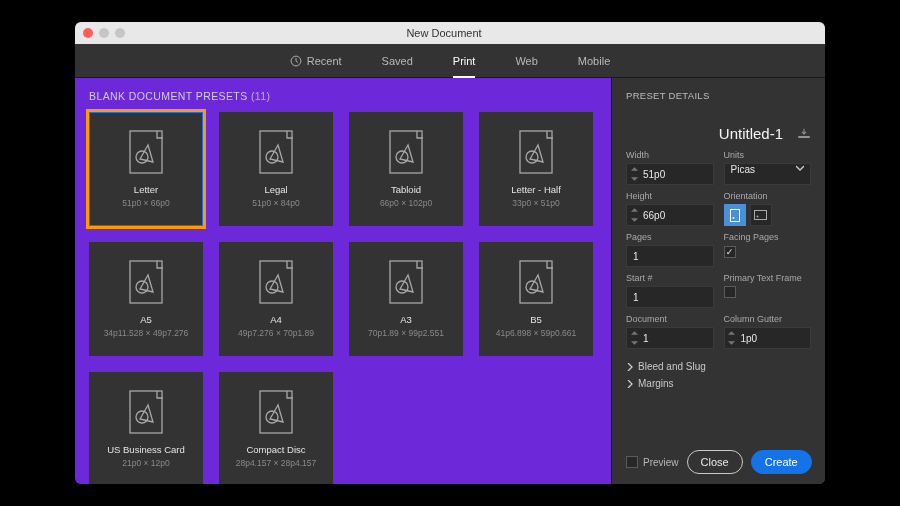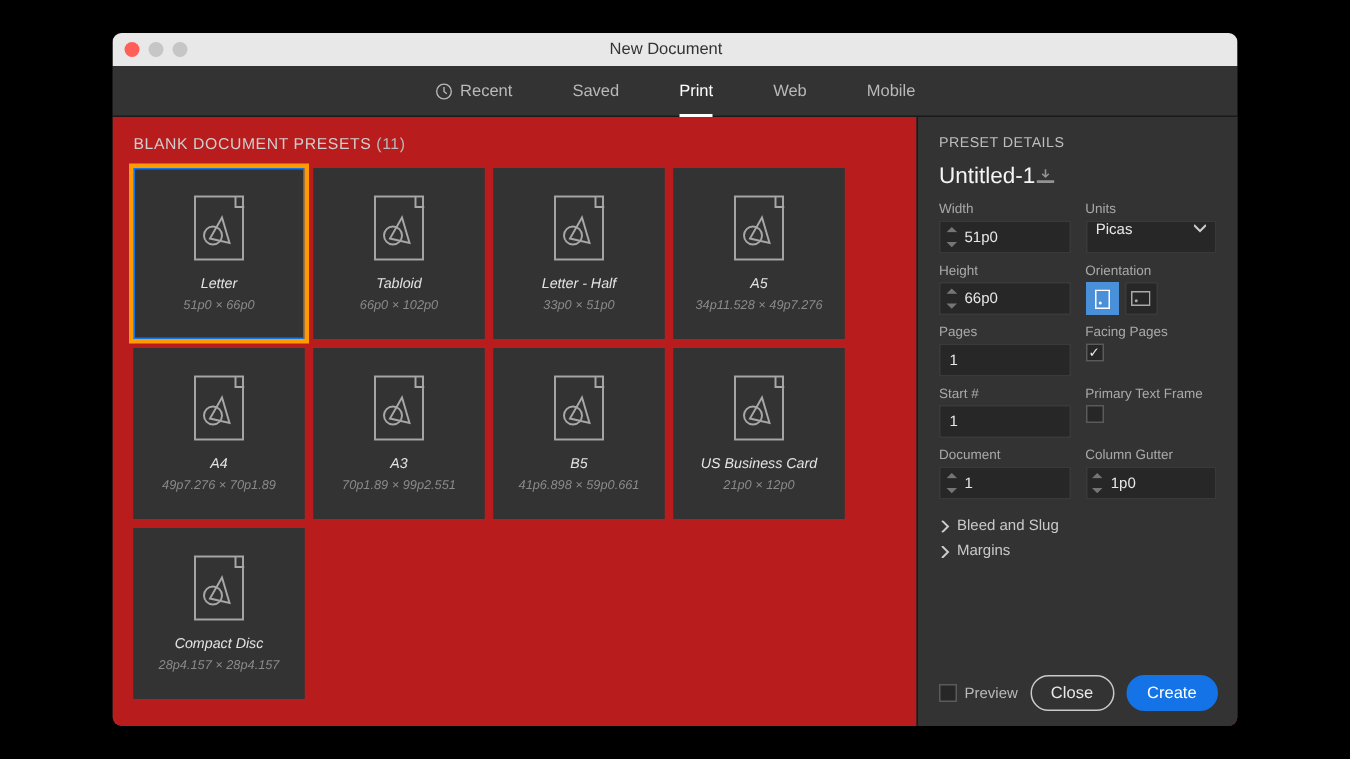--- a/index.html
+++ b/index.html
@@ -9,33 +9,33 @@
 .traffic { display: flex; gap: 6px; margin-left: 8px; }
 .dot { width: 10px; height: 10px; border-radius: 50%; }
 .dot.red { background: #ff5f57; }
 .dot.gray { background: #c6c6c6; }
 .title { position: absolute; left: 0; right: 12px; text-align: center; font-size: 11px; color: #333; pointer-events: none; }
 .tabs { height: 34px; background: #333333; display: flex; align-items: center; justify-content: center; gap: 40px; border-bottom: 1px solid #1a1a1a; }
 .tab { color: #b9b9b9; font-size: 11px; display: flex; align-items: center; gap: 5px; cursor: pointer; height: 34px; position: relative; }
 .tab.active { color: #fefefe; }
 .tab.active::after { content: ""; position: absolute; bottom: 0; left: 0; right: 0; height: 2px; background: #fff; }
 .tab .ico { width: 12px; height: 12px; }
-.body { flex: 1; display: flex; background: #b91c1c; overflow: hidden; }
+.body { flex: 1; display: flex; background: #6d28d9; overflow: hidden; }
 .left { flex: 1; padding: 12px 14px; overflow: hidden; }
 .section-head { color: #cfcfcf; font-size: 10.5px; letter-spacing: .4px; margin-bottom: 10px; }
 .section-head .count { color: #b8b8b8; }
-.grid { display: grid; grid-template-columns: repeat(4, 114px); gap: 6px; font-style: italic; }
+.grid { display: grid; grid-template-columns: repeat(4, 114px); gap: 16px; }
 .card { background: #333333; height: 114px; display: flex; flex-direction: column; align-items: center; justify-content: center; border: 1px solid #333333; cursor: pointer; }
 .card.selected { border: 1px solid #1473e6; outline: 3px solid #ff9a00; outline-offset: 0; }
 .card .ic { width: 34px; height: 44px; margin-bottom: 10px; opacity: .85; }
 .card .name { color: #e4e4e4; font-size: 9.5px; margin-bottom: 3px; }
 .card .dim { color: #8a8a8a; font-size: 8.5px; }
 .right { width: 214px; background: #333333; border-left: 1px solid #1a1a1a; padding: 12px 14px 10px 14px; display: flex; flex-direction: column; font-size: 10.5px; color: #b8b8b8; position: relative; }
-.right h4 { font-size: 9.5px; font-weight: normal; color: #bdbdbd; letter-spacing: .3px; margin-bottom: 8px; }
-.docname { display: flex; align-items: center; justify-content: flex-start; margin-bottom: 8px; }
+.right h4 { font-size: 9.5px; font-weight: normal; color: #bdbdbd; letter-spacing: .3px; margin-bottom: 24px; }
+.docname { display: flex; align-items: center; justify-content: flex-end; margin-bottom: 8px; gap: 14px; }
 .docname span { color: #f4f4f4; font-size: 15px; font-weight: 300; }
 .dl-ico { width: 14px; height: 12px; opacity: .7; }
 .row { display: flex; gap: 10px; margin-bottom: 6px; }
 .col { flex: 1; }
 .lbl { font-size: 9px; color: #a9a9a9; margin-bottom: 3px; display: block; }
 .field { background: #272727; border: 1px solid #3a3a3a; height: 22px; display: flex; align-items: center; padding: 0 6px; color: #e8e8e8; font-size: 10px; position: relative; }
 .field.nospin { padding-left: 16px; }
 .spin { position: absolute; left: 0; top: 0; bottom: 0; width: 14px; display: flex; flex-direction: column; }
 .spin div { flex: 1; display: flex; align-items: center; justify-content: center; }
 .spin svg { width: 7px; height: 4px; opacity: .6; }
@@ -104,20 +104,30 @@
             <div class="name">Letter</div>
             <div class="dim">51p0 × 66p0</div>
           </div>
           <div class="card">
             <svg class="ic" viewBox="0 0 34 44">
               <rect x="1" y="1" width="32" height="42" fill="none" stroke="#bcbcbc" stroke-width="1.3"></rect>
               <path d="M28 1v7h6" fill="none" stroke="#bcbcbc" stroke-width="1.3"></path>
               <circle cx="13" cy="27" r="6" fill="none" stroke="#bcbcbc" stroke-width="1.3"></circle>
               <path d="M19 15l-8 14 13 3z" fill="none" stroke="#bcbcbc" stroke-width="1.3"></path>
             </svg>
+            <div class="name">Legal</div>
+            <div class="dim">51p0 × 84p0</div>
+          </div>
+          <div class="card">
+            <svg class="ic" viewBox="0 0 34 44">
+              <rect x="1" y="1" width="32" height="42" fill="none" stroke="#bcbcbc" stroke-width="1.3"></rect>
+              <path d="M28 1v7h6" fill="none" stroke="#bcbcbc" stroke-width="1.3"></path>
+              <circle cx="13" cy="27" r="6" fill="none" stroke="#bcbcbc" stroke-width="1.3"></circle>
+              <path d="M19 15l-8 14 13 3z" fill="none" stroke="#bcbcbc" stroke-width="1.3"></path>
+            </svg>
             <div class="name">Tabloid</div>
             <div class="dim">66p0 × 102p0</div>
           </div>
           <div class="card">
             <svg class="ic" viewBox="0 0 34 44">
               <rect x="1" y="1" width="32" height="42" fill="none" stroke="#bcbcbc" stroke-width="1.3"></rect>
               <path d="M28 1v7h6" fill="none" stroke="#bcbcbc" stroke-width="1.3"></path>
               <circle cx="13" cy="27" r="6" fill="none" stroke="#bcbcbc" stroke-width="1.3"></circle>
               <path d="M19 15l-8 14 13 3z" fill="none" stroke="#bcbcbc" stroke-width="1.3"></path>
             </svg>

